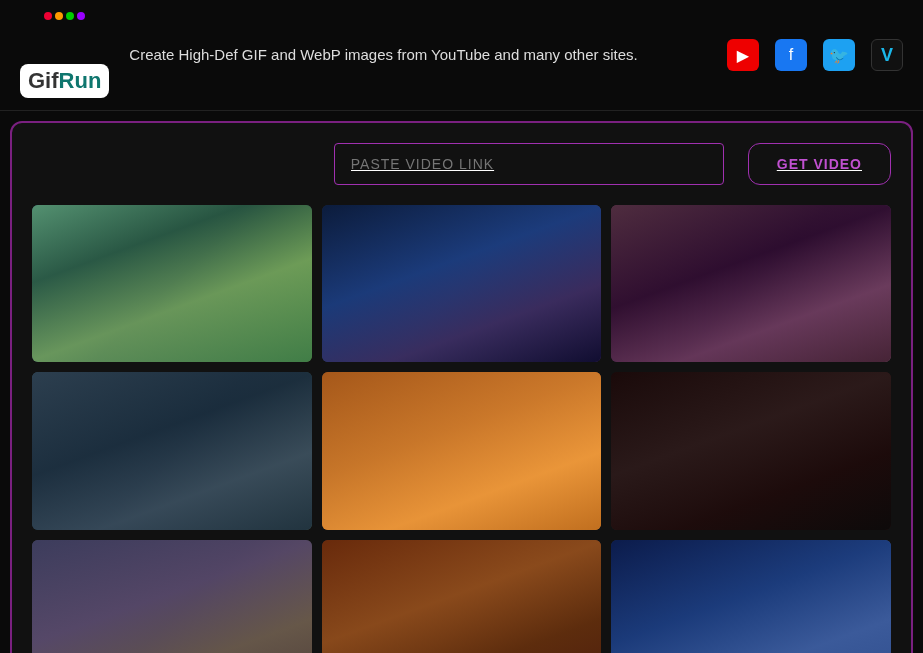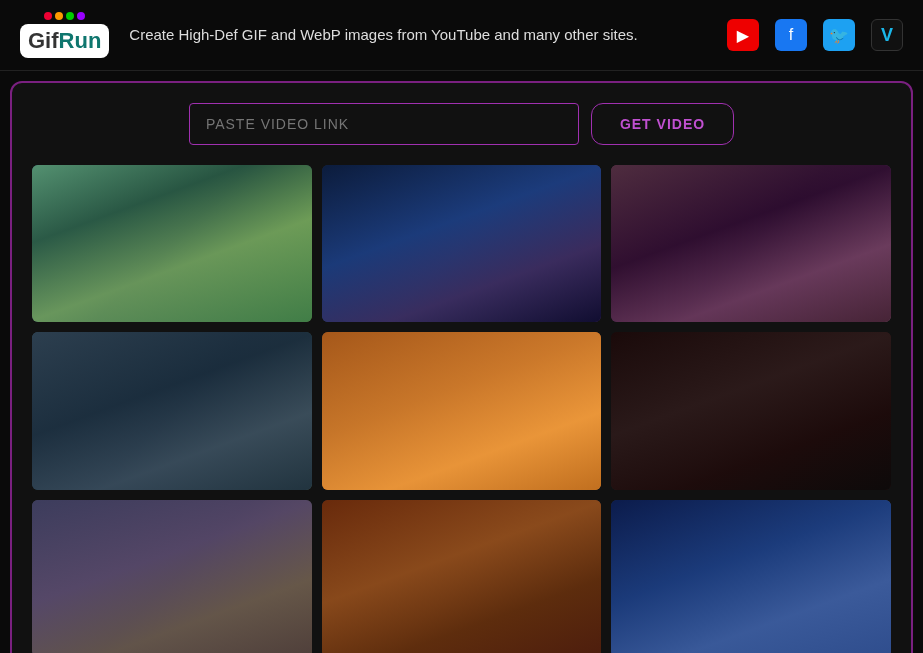--- a/index.html
+++ b/index.html
@@ -36,20 +36,21 @@
     }
     .dot-red { background: #e03; }
     .dot-orange { background: #f90; }
     .dot-green { background: #0c0; }
     .dot-purple { background: #90f; }
 
     .logo-wrapper {
       display: flex;
       flex-direction: column;
       align-items: center;
+      gap: 40px;
     }
 
     .header-text {
       flex: 1;
       font-size: 15px;
       color: #ddd;
       line-height: 1.5;
     }
 
     .social-icons {
@@ -80,23 +81,24 @@
       border: 2px solid #7a2080;
       border-radius: 12px;
       margin: 10px 10px;
       padding: 20px;
       min-height: 570px;
     }
 
     
     .search-row {
       display: flex;
-      justify-content: center;
-      gap: 12px;
+      justify-content: flex-end;
+      gap: 24px;
       margin-bottom: 20px;
+      text-decoration: underline;
     }
 
     .video-link-input {
       width: 390px;
       padding: 12px 16px;
       background: transparent;
       border: 1.5px solid #a030b0;
       border-radius: 4px;
       color: #777;
       font-size: 14px;

